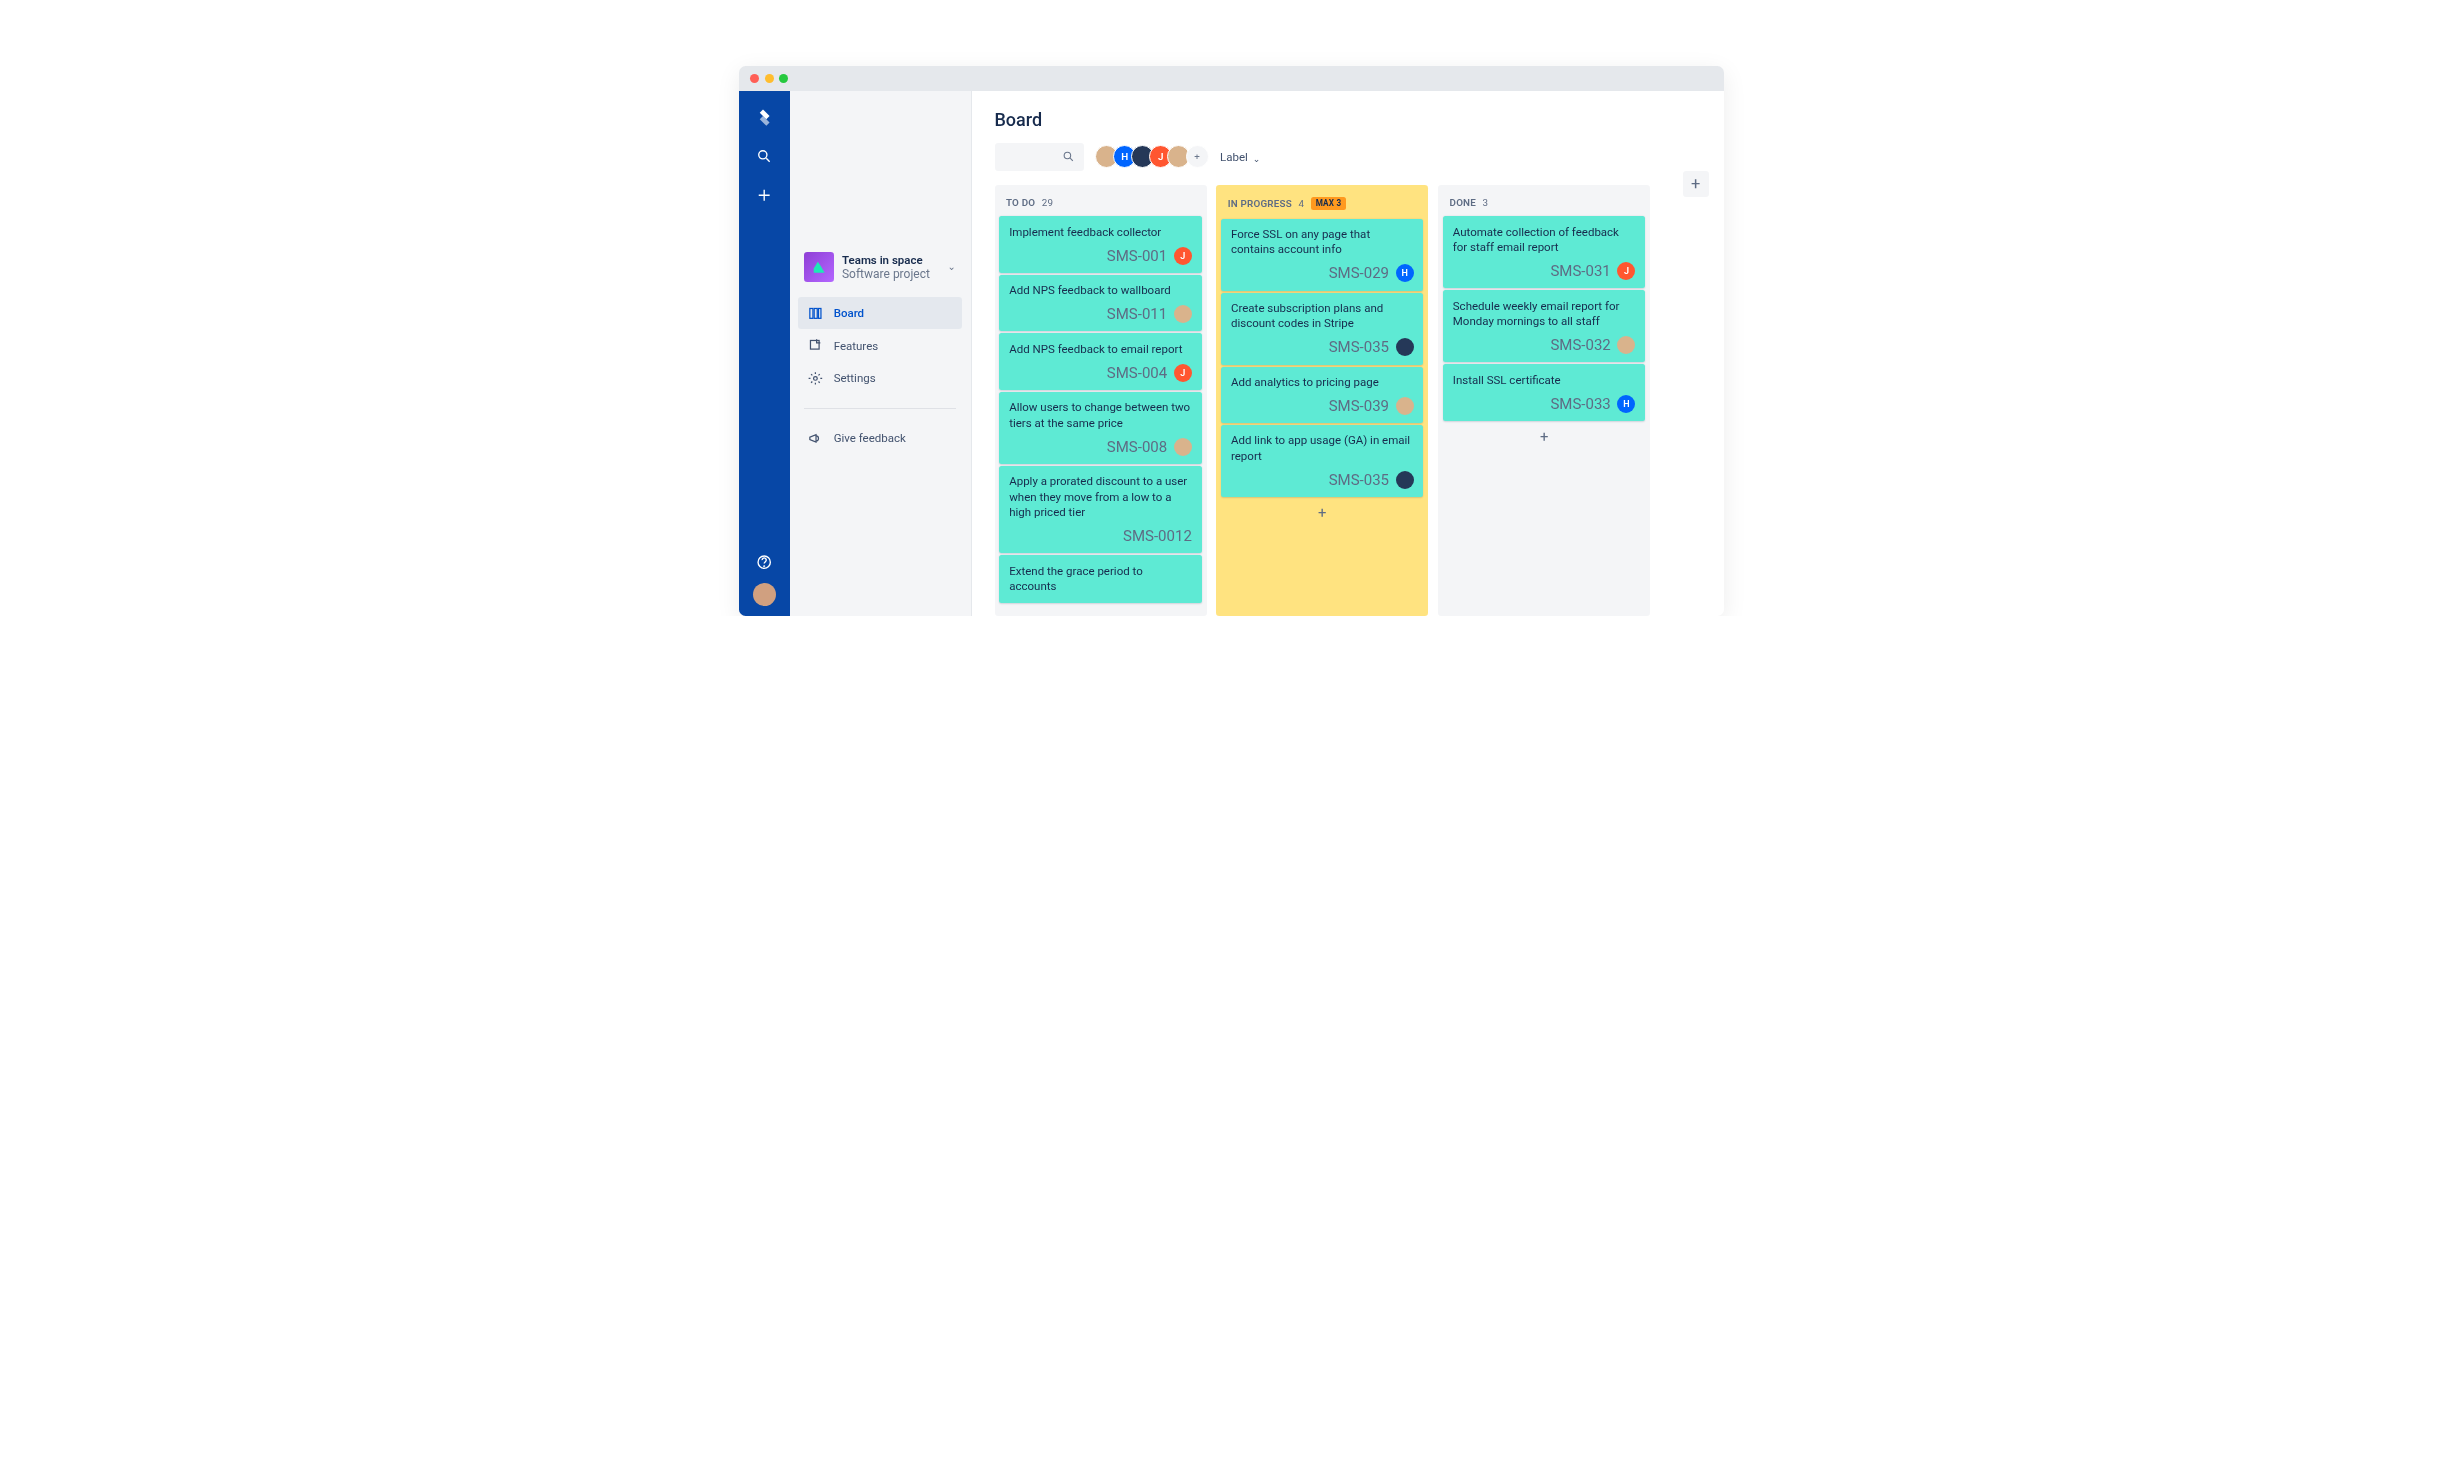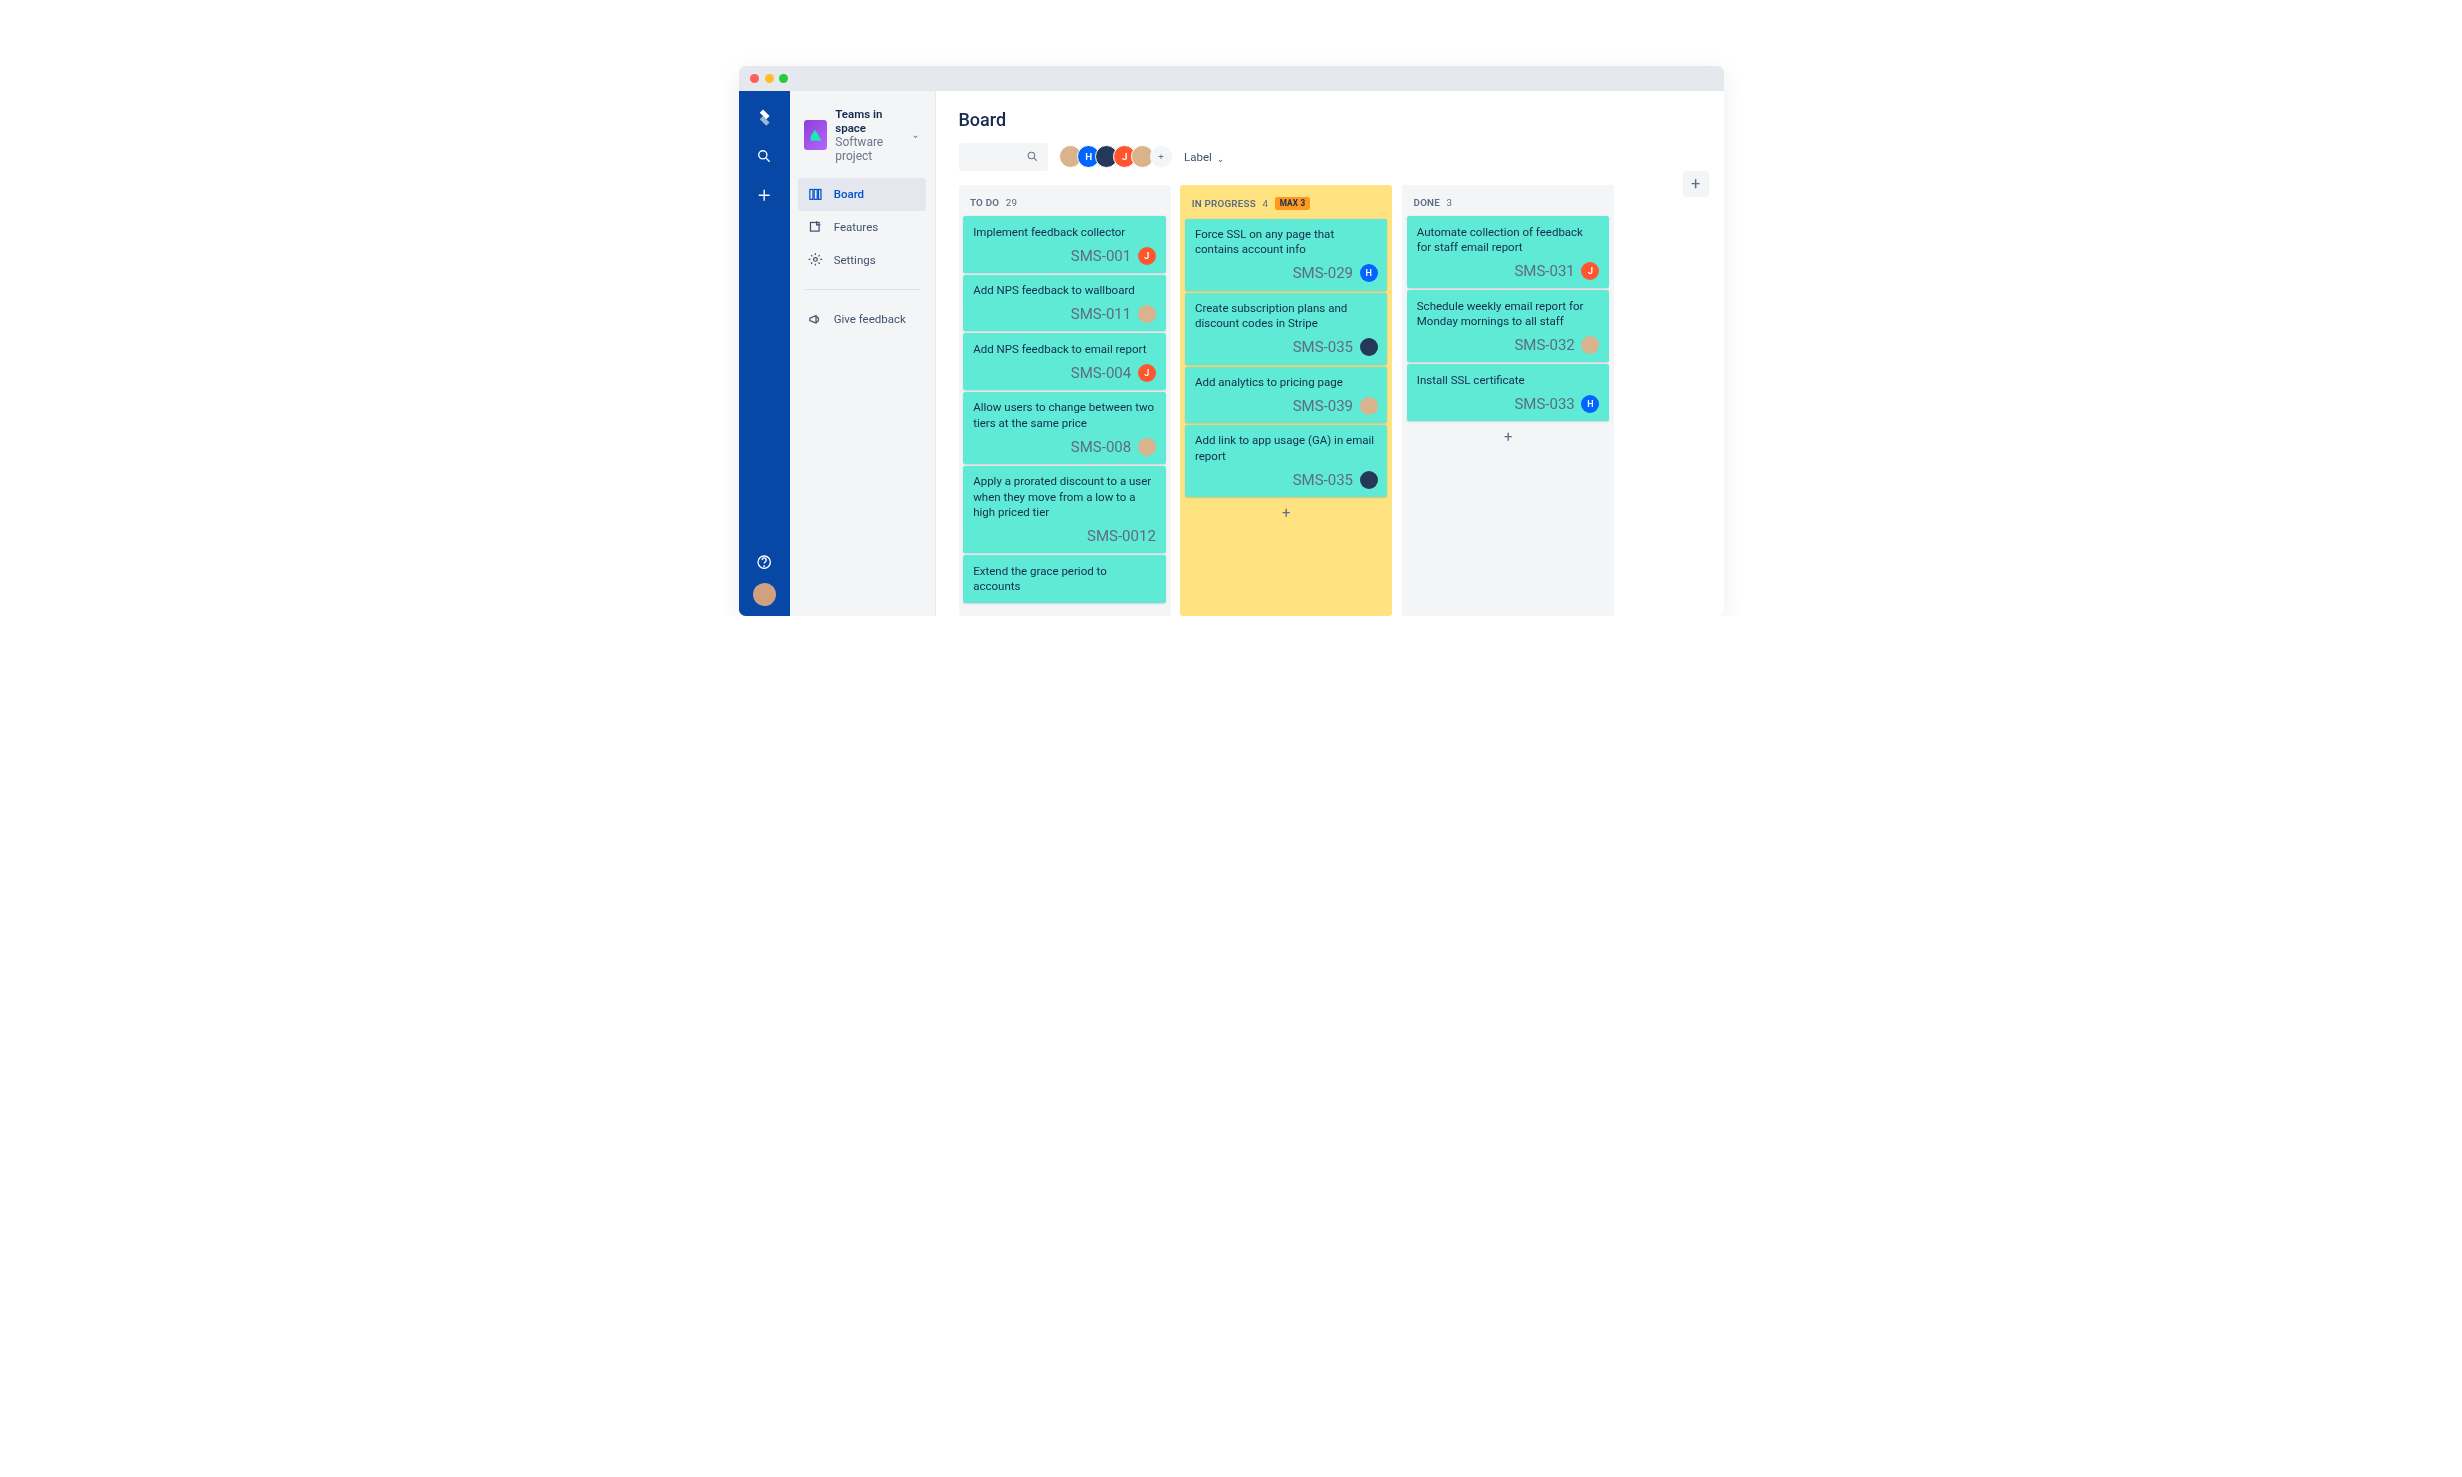--- a/index.html
+++ b/index.html
@@ -60,26 +60,27 @@
     align-items:center;
     gap:11.5px;
   }
   .avatar-sm {
     width: 23px; height:23px; border-radius:50%; background:#d0a080;
     background-size:cover;
   }
 
   
   .sidebar {
-    width: 146px;
+    width: 182px;
     background: #F4F5F7;
     border-right: 0.8px solid #e5e8ec;
     padding: 16.4px 8.2px;
     display:flex;
     flex-direction:column;
+    justify-content:center;
   }
   .project-head {
     display:flex;
     align-items:center;
     gap:8.2px;
     padding: 0 6.6px 14.8px 6.6px;
   }
   .project-icon {
     width: 29.5px; height:29.5px; border-radius:3.3px;
     background: linear-gradient(135deg,#8f3fd6,#b366ff);

